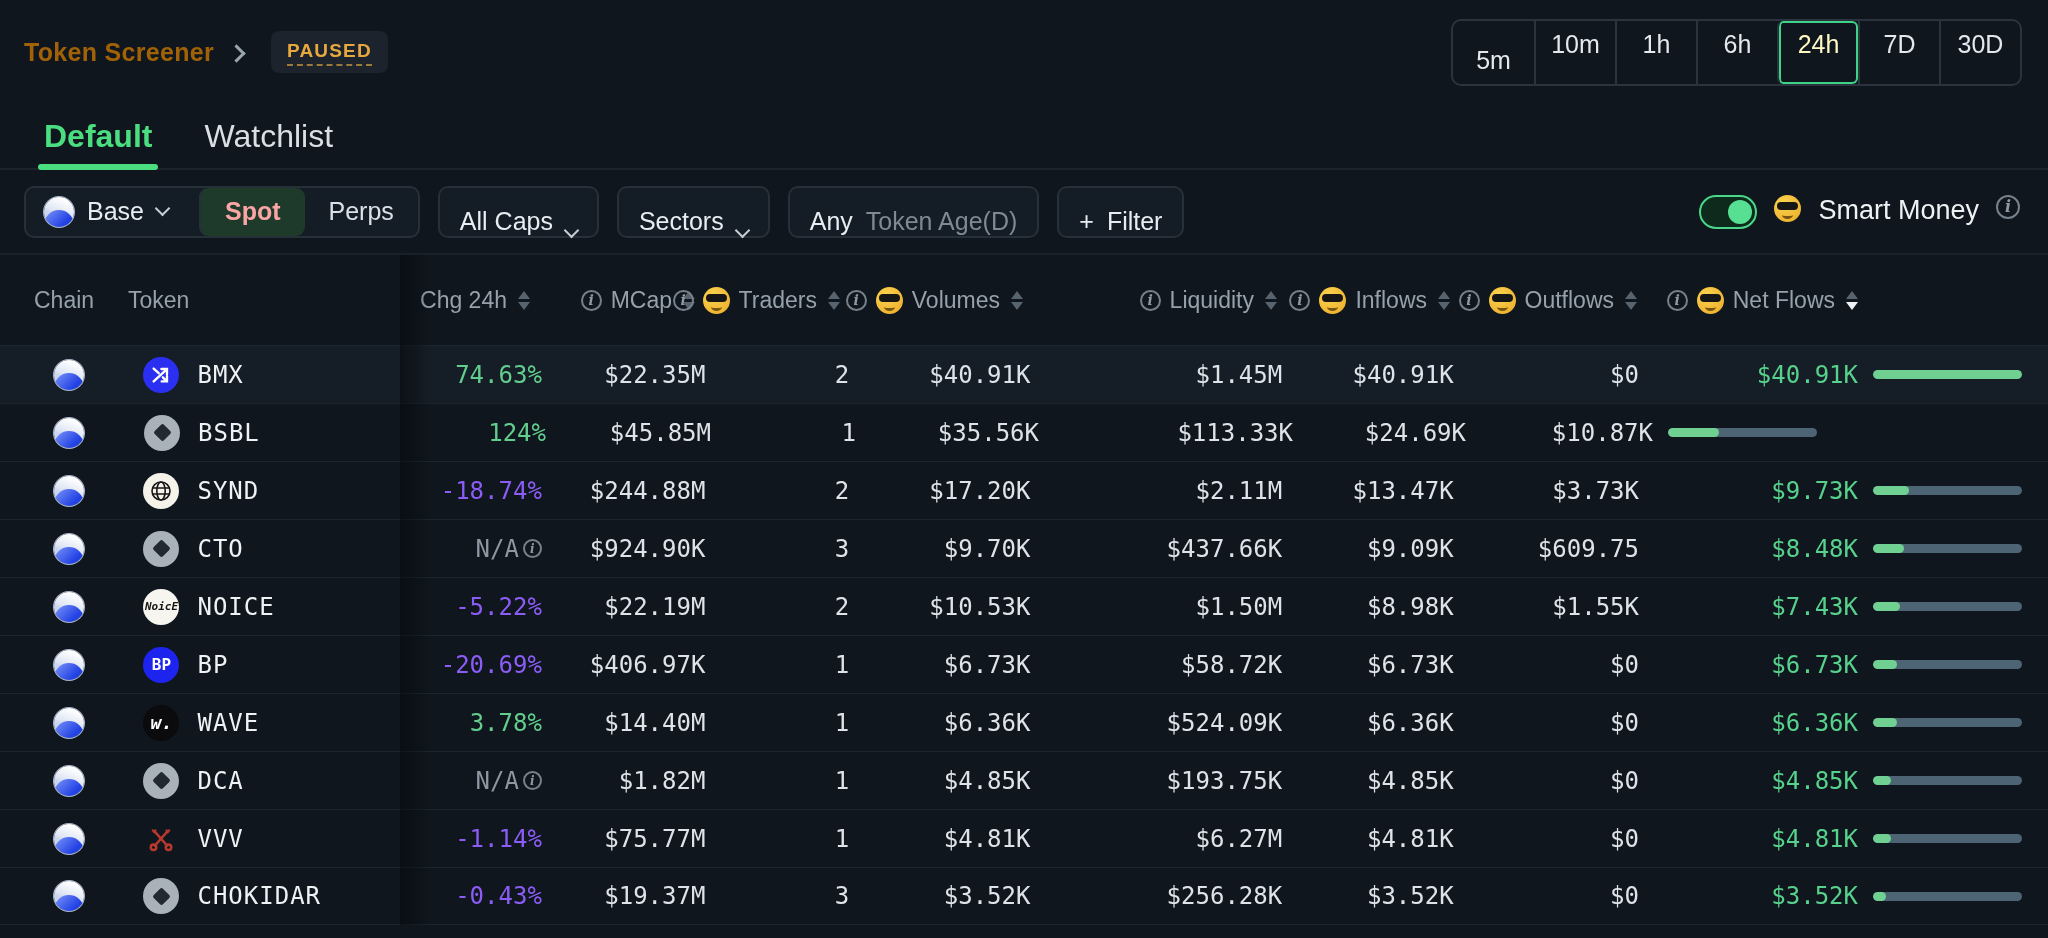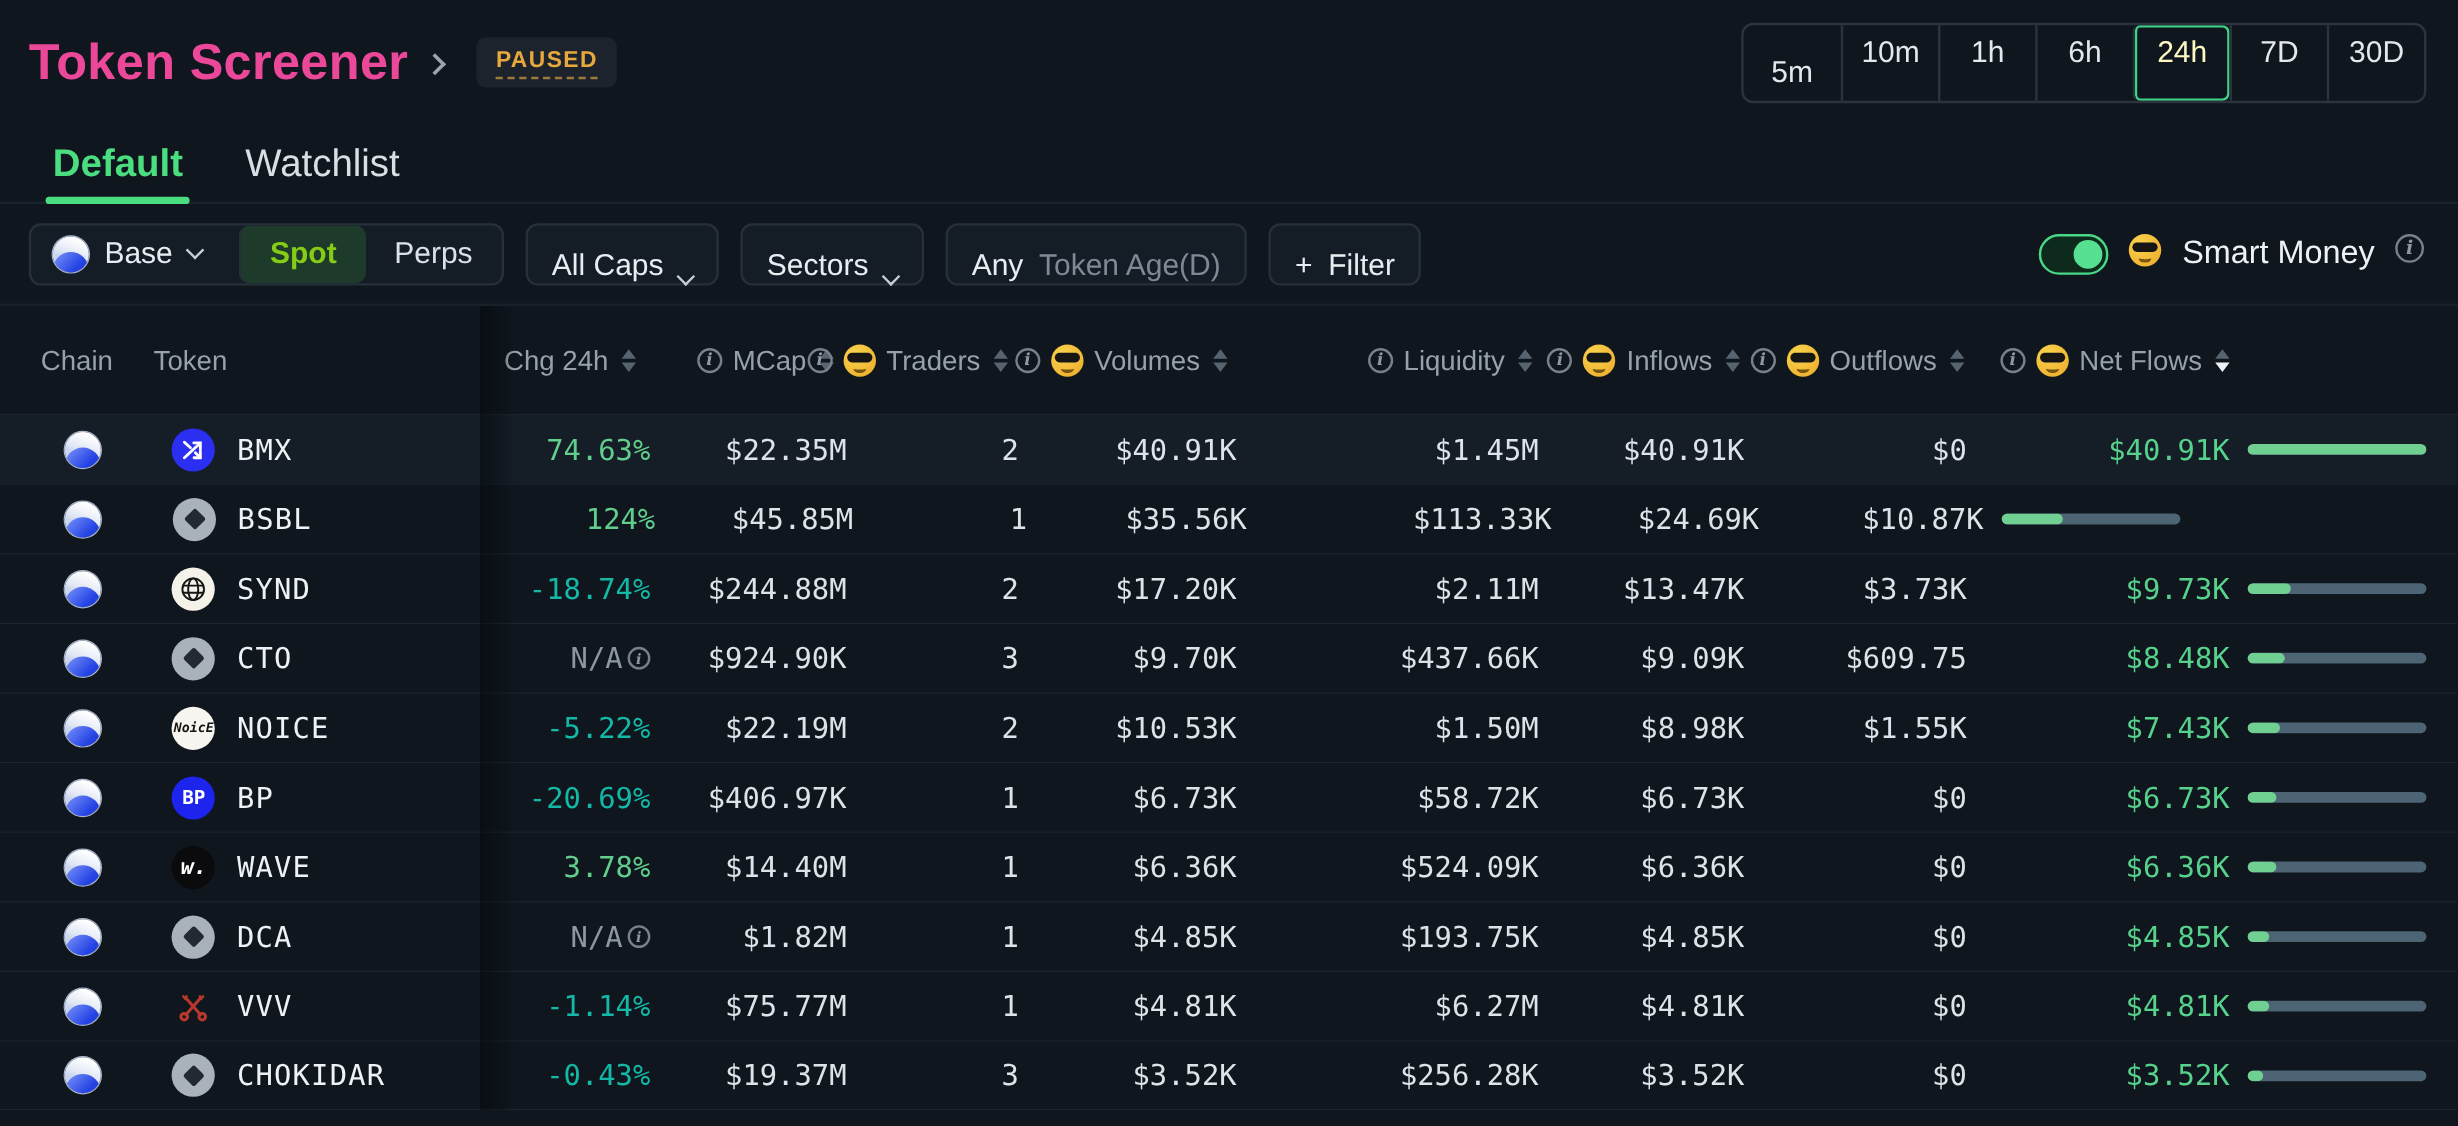--- a/index.html
+++ b/index.html
@@ -4,21 +4,21 @@
 <style>
   * { box-sizing: border-box; margin: 0; padding: 0; }
   html,body { width:2048px; height:938px; overflow:hidden; }
   body {
     background:#0f161d; color:#e9edf1;
     font-family:"Liberation Sans", sans-serif;
     position:relative;
   }
   
   .topbar { height:104px; display:flex; align-items:center; padding:0 26px 0 24px; }
-  .title { font-size:42px; font-weight:700; letter-spacing:.3px; color:#ec4899; }
+  .title { font-size:25px; font-weight:700; letter-spacing:.3px; color:#a16207; }
   .title-chev { width:13px; height:13px; border-right:3px solid #9aa4ae; border-top:3px solid #9aa4ae;
     transform:rotate(45deg); margin:2px 0 0 16px; }
   .paused { margin-left:28px; background:#1d232c; border-radius:8px; padding:9px 16px 11px; }
   .paused span { color:#e7a83e; font-weight:700; font-size:19px; letter-spacing:1.2px;
     border-bottom:2px dashed #9c7a3a; padding-bottom:3px; }
   .tf-group { margin-left:auto; display:flex; border:2px solid #2a333e; border-radius:10px; }
   .tf { padding:9px 0; width:81px; text-align:center; font-size:25px; color:#e3e8ed;
     border-left:2px solid #2a333e; cursor:pointer; }
   .tf:first-child { border-left:none;margin-top:16px; }
   .tf.active { color:#fef9c3; box-shadow:inset 0 0 0 2px #3ed488; border-radius:6px; }
@@ -30,21 +30,21 @@
     background:#4ade80; border-radius:4px; }
   
   .filterbar { height:85px; display:flex; align-items:center; gap:18px; padding:0 28px 0 24px;
     border-bottom:2px solid #18202a; }
   .pill { display:flex; align-items:flex-end; gap:13px; background:#141c25; border:2px solid #273039;
     border-radius:10px; padding:0 20px; height:52px; font-size:25px; color:#e8edf1; cursor:pointer; }
   .pill .ph { color:#7e8994; }
   .combo { padding:0; overflow:hidden; }
   .combo-base { display:flex; align-items:center; gap:13px; padding:0 18px; height:100%; }
   .seg { display:flex; align-items:center; height:100%; padding:0 24px; font-size:25px; color:#dbe1e7; }
-  .seg.active { background:#1d3a2b; color:#84cc16; font-weight:700; border-radius:9px;
+  .seg.active { background:#1d3a2b; color:#fca5a5; font-weight:700; border-radius:9px;
     border-left:2px solid #273039; }
   .chev { width:11px; height:11px; border-right:2.5px solid #c6cdd4; border-bottom:2.5px solid #c6cdd4;
     transform:rotate(45deg); margin-top:-6px; }
   .sm-wrap { margin-left:auto; display:flex; align-items:flex-start; gap:17px; }
   .toggle { width:58px; height:34px; border:2px solid #49d788; border-radius:17px; background:#0e2a1c;
     position:relative; cursor:pointer; }
   .toggle-knob { position:absolute; right:3px; top:3px; width:24px; height:24px; border-radius:50%; background:#57df92; }
   .sunglasses { width:27px; height:27px; border-radius:50%;
     background:radial-gradient(circle at 35% 30%, #fbd34d, #eaa928); position:relative; flex:none; }
   .sunglasses::before { content:""; position:absolute; left:3px; right:3px; top:7px; height:8px;
@@ -87,21 +87,21 @@
     background:linear-gradient(200deg,#ffffff 15%,#dfe6f4 50%,#cbd6ee 60%); box-shadow:0 0 0 1px #aab6cc; }
   .chain-icon::after { content:""; position:absolute; left:0; top:46%; width:100%; height:100%;
     border-radius:50%; background:linear-gradient(135deg,#7d97fa 0%,#2443e4 55%,#1733b8 100%); }
   .token-cell { gap:18px; padding-left:28px; }
   .token-icon { width:36px; height:36px; border-radius:50%; display:flex; align-items:center;
     justify-content:center; flex:none; font-weight:700; overflow:hidden; }
   .ti-generic { background:#a9b1b9; }
   .ti-generic::after { content:""; width:13px; height:13px; background:#222930; transform:rotate(45deg); border-radius:2px; }
   .symbol { letter-spacing:1px; color:#eef2f5; }
   .chg-up { color:#62ce8e; }
-  .chg-down { color:#14b8a6; }
+  .chg-down { color:#8b5cf6; }
   .chg-na { color:#8d97a1; display:flex; align-items:center; gap:4px; }
   .chg-na .info { width:19px; height:19px; min-width:19px; font-size:12px; }
   .nf { color:#57d28c; }
   .bar-track { width:149px; height:9px; border-radius:5px; background:#4d6474; overflow:hidden; }
   .bar-fill { height:100%; border-radius:5px; background:#6fd092; }
   .scroll-shadow { position:absolute; left:400px; top:0; bottom:0; width:30px; pointer-events:none;
     background:linear-gradient(to right, rgba(3,7,11,.55), rgba(3,7,11,0)); z-index:5; }
   svg { display:block; }
 </style>
 </head>

